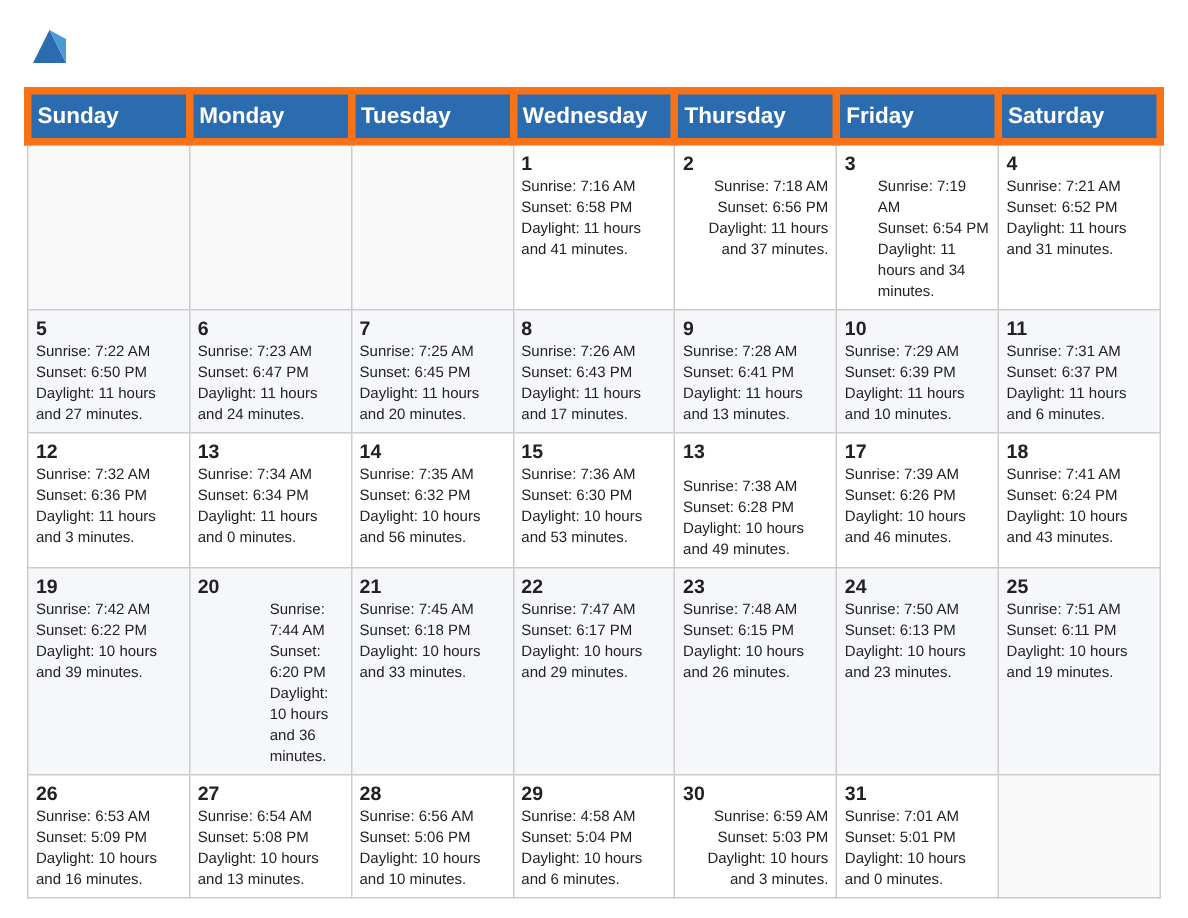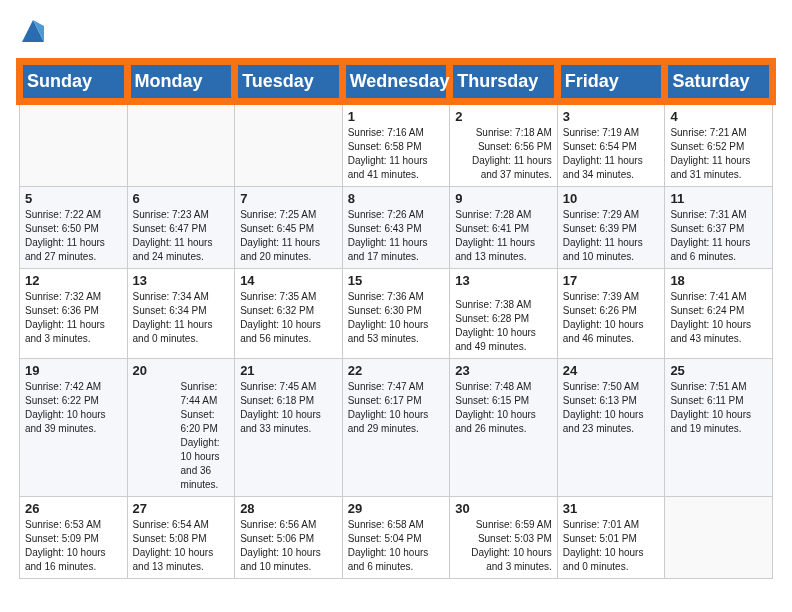--- a/index.html
+++ b/index.html
@@ -44,25 +44,25 @@
       color: #444;
     }
     table {
       width: 100%;
       border-collapse: collapse;
       table-layout: fixed;
     }
     th {
       background-color: #2b6cb0;
       color: #fff;
-      font-size: 18px;
+      font-size: 15px;
       font-weight: bold;
       padding: 6px 4px;
       text-align: left;
-      border: 7px solid #f97316;
+      border: 5px solid #f97316;
     }
     td {
       border: 1px solid #ccc;
       vertical-align: top;
       padding: 4px 5px;
       height: 80px;
       font-size: 10.5px;
       color: #222;
       background: #fff;
     }
@@ -129,21 +129,21 @@
 Daylight: 11 hours and 41 minutes.</div>
         </td>
         <td>
           <span class="day-number">2</span>
           <div class="day-info" style="white-space: pre-line; text-align: right;">Sunrise: 7:18 AM
 Sunset: 6:56 PM
 Daylight: 11 hours and 37 minutes.</div>
         </td>
         <td>
           <span class="day-number">3</span>
-          <div class="day-info" style="white-space: pre-line;">Sunrise: 7:19 AM
+          <div class="day-info" style="white-space: pre-line; margin-left: 22px;">Sunrise: 7:19 AM
 Sunset: 6:54 PM
 Daylight: 11 hours and 34 minutes.</div>
         </td>
         <td>
           <span class="day-number">4</span>
           <div class="day-info" style="white-space: pre-line;">Sunrise: 7:21 AM
 Sunset: 6:52 PM
 Daylight: 11 hours and 31 minutes.</div>
         </td>
       </tr>
@@ -293,21 +293,21 @@
 Daylight: 10 hours and 13 minutes.</div>
         </td>
         <td>
           <span class="day-number">28</span>
           <div class="day-info" style="white-space: pre-line;">Sunrise: 6:56 AM
 Sunset: 5:06 PM
 Daylight: 10 hours and 10 minutes.</div>
         </td>
         <td>
           <span class="day-number">29</span>
-          <div class="day-info" style="white-space: pre-line;">Sunrise: 6:58 AM
+          <div class="day-info" style="white-space: pre-line;">Sunrise: 4:58 AM
 Sunset: 5:04 PM
 Daylight: 10 hours and 6 minutes.</div>
         </td>
         <td>
           <span class="day-number">30</span>
           <div class="day-info" style="white-space: pre-line; text-align: right;">Sunrise: 6:59 AM
 Sunset: 5:03 PM
 Daylight: 10 hours and 3 minutes.</div>
         </td>
         <td>

